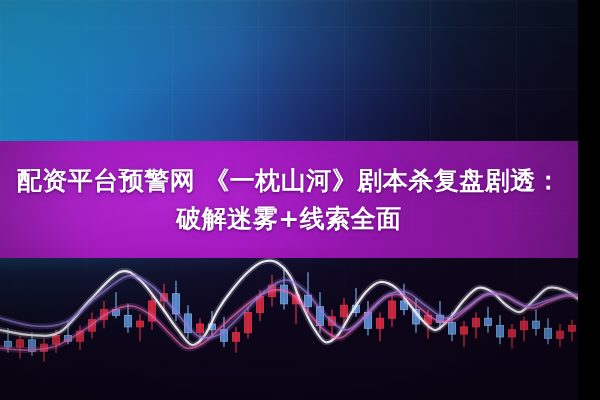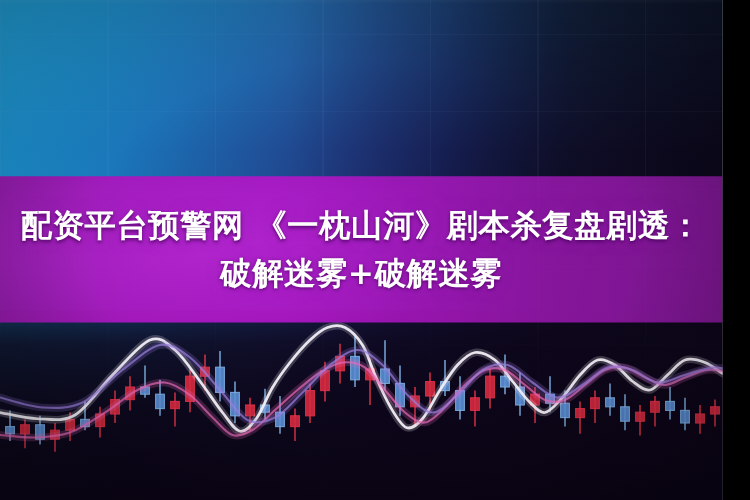--- a/index.html
+++ b/index.html
@@ -227,18 +227,18 @@
         <path d="M 0 348 C 4.666666666666667 348.3333333333333, 18.666666666666664 350.3333333333333, 28 350 C 37.333333333333336 349.6666666666667, 46.666666666666664 349.3333333333333, 56 346 C 65.33333333333333 342.6666666666667, 75 335.6666666666667, 84 330 C 93 324.3333333333333, 102 316, 110 312 C 118 308, 125 305.3333333333333, 132 306 C 139 306.6666666666667, 145.66666666666666 311.3333333333333, 152 316 C 158.33333333333334 320.6666666666667, 164.33333333333334 328.6666666666667, 170 334 C 175.66666666666666 339.3333333333333, 180.66666666666666 346.3333333333333, 186 348 C 191.33333333333334 349.6666666666667, 196.33333333333334 347.3333333333333, 202 344 C 207.66666666666666 340.6666666666667, 214 333.3333333333333, 220 328 C 226 322.6666666666667, 232 317, 238 312 C 244 307, 250 301.6666666666667, 256 298 C 262 294.3333333333333, 268 290.6666666666667, 274 290 C 280 289.3333333333333, 286.3333333333333 290.3333333333333, 292 294 C 297.6666666666667 297.6666666666667, 302.6666666666667 306, 308 312 C 313.3333333333333 318, 318.6666666666667 325.6666666666667, 324 330 C 329.3333333333333 334.3333333333333, 334.6666666666667 338.6666666666667, 340 338 C 345.3333333333333 337.3333333333333, 350.6666666666667 331, 356 326 C 361.3333333333333 321, 366.6666666666667 313, 372 308 C 377.3333333333333 303, 382.6666666666667 298, 388 296 C 393.3333333333333 294, 398.6666666666667 294, 404 296 C 409.3333333333333 298, 414.6666666666667 304, 420 308 C 425.3333333333333 312, 430.6666666666667 318, 436 320 C 441.3333333333333 322, 446.6666666666667 322, 452 320 C 457.3333333333333 318, 462.6666666666667 312, 468 308 C 473.3333333333333 304, 478.6666666666667 298.3333333333333, 484 296 C 489.3333333333333 293.6666666666667, 494.6666666666667 293, 500 294 C 505.3333333333333 295, 510.6666666666667 299.6666666666667, 516 302 C 521.3333333333334 304.3333333333333, 526.6666666666666 308, 532 308 C 537.3333333333334 308, 542.3333333333334 304, 548 302 C 553.6666666666666 300, 560 296.6666666666667, 566 296 C 572 295.3333333333333, 578.3333333333334 296.6666666666667, 584 298 C 589.6666666666666 299.3333333333333, 597.3333333333334 303, 600 304" fill="none" stroke="#e86ab8" stroke-width="6" opacity="0.22" stroke-linecap="round"></path>
         <path d="M 0 348 C 4.666666666666667 348.3333333333333, 18.666666666666664 350.3333333333333, 28 350 C 37.333333333333336 349.6666666666667, 46.666666666666664 349.3333333333333, 56 346 C 65.33333333333333 342.6666666666667, 75 335.6666666666667, 84 330 C 93 324.3333333333333, 102 316, 110 312 C 118 308, 125 305.3333333333333, 132 306 C 139 306.6666666666667, 145.66666666666666 311.3333333333333, 152 316 C 158.33333333333334 320.6666666666667, 164.33333333333334 328.6666666666667, 170 334 C 175.66666666666666 339.3333333333333, 180.66666666666666 346.3333333333333, 186 348 C 191.33333333333334 349.6666666666667, 196.33333333333334 347.3333333333333, 202 344 C 207.66666666666666 340.6666666666667, 214 333.3333333333333, 220 328 C 226 322.6666666666667, 232 317, 238 312 C 244 307, 250 301.6666666666667, 256 298 C 262 294.3333333333333, 268 290.6666666666667, 274 290 C 280 289.3333333333333, 286.3333333333333 290.3333333333333, 292 294 C 297.6666666666667 297.6666666666667, 302.6666666666667 306, 308 312 C 313.3333333333333 318, 318.6666666666667 325.6666666666667, 324 330 C 329.3333333333333 334.3333333333333, 334.6666666666667 338.6666666666667, 340 338 C 345.3333333333333 337.3333333333333, 350.6666666666667 331, 356 326 C 361.3333333333333 321, 366.6666666666667 313, 372 308 C 377.3333333333333 303, 382.6666666666667 298, 388 296 C 393.3333333333333 294, 398.6666666666667 294, 404 296 C 409.3333333333333 298, 414.6666666666667 304, 420 308 C 425.3333333333333 312, 430.6666666666667 318, 436 320 C 441.3333333333333 322, 446.6666666666667 322, 452 320 C 457.3333333333333 318, 462.6666666666667 312, 468 308 C 473.3333333333333 304, 478.6666666666667 298.3333333333333, 484 296 C 489.3333333333333 293.6666666666667, 494.6666666666667 293, 500 294 C 505.3333333333333 295, 510.6666666666667 299.6666666666667, 516 302 C 521.3333333333334 304.3333333333333, 526.6666666666666 308, 532 308 C 537.3333333333334 308, 542.3333333333334 304, 548 302 C 553.6666666666666 300, 560 296.6666666666667, 566 296 C 572 295.3333333333333, 578.3333333333334 296.6666666666667, 584 298 C 589.6666666666666 299.3333333333333, 597.3333333333334 303, 600 304" fill="none" stroke="#e86ab8" stroke-width="1.7" opacity="0.7" stroke-linecap="round"></path>
         <path d="M 0 318 C 5.666666666666667 319.3333333333333, 23 325.3333333333333, 34 326 C 45 326.6666666666667, 55.333333333333336 327, 66 322 C 76.66666666666667 317, 87.66666666666667 303.6666666666667, 98 296 C 108.33333333333333 288.3333333333333, 119 277.6666666666667, 128 276 C 137 274.3333333333333, 144 280, 152 286 C 160 292, 168.33333333333334 303.6666666666667, 176 312 C 183.66666666666666 320.3333333333333, 190.66666666666666 332.3333333333333, 198 336 C 205.33333333333334 339.6666666666667, 212.66666666666666 337.6666666666667, 220 334 C 227.33333333333334 330.3333333333333, 234.66666666666666 321, 242 314 C 249.33333333333334 307, 256.6666666666667 297.6666666666667, 264 292 C 271.3333333333333 286.3333333333333, 279 280, 286 280 C 293 280, 299.3333333333333 286, 306 292 C 312.6666666666667 298, 319.3333333333333 309.6666666666667, 326 316 C 332.6666666666667 322.3333333333333, 339.3333333333333 330, 346 330 C 352.6666666666667 330, 359.3333333333333 321.6666666666667, 366 316 C 372.6666666666667 310.3333333333333, 379.3333333333333 300, 386 296 C 392.6666666666667 292, 399.3333333333333 290.3333333333333, 406 292 C 412.6666666666667 293.6666666666667, 419.3333333333333 301.6666666666667, 426 306 C 432.6666666666667 310.3333333333333, 439.3333333333333 317.6666666666667, 446 318 C 452.6666666666667 318.3333333333333, 459.3333333333333 312, 466 308 C 472.6666666666667 304, 479.3333333333333 296, 486 294 C 492.6666666666667 292, 499.3333333333333 294, 506 296 C 512.6666666666666 298, 519 305.3333333333333, 526 306 C 533 306.6666666666667, 540.3333333333334 302, 548 300 C 555.6666666666666 298, 563.3333333333334 294, 572 294 C 580.6666666666666 294, 595.3333333333334 299, 600 300" fill="none" stroke="#9b7fe0" stroke-width="6" opacity="0.22" stroke-linecap="round"></path>
         <path d="M 0 318 C 5.666666666666667 319.3333333333333, 23 325.3333333333333, 34 326 C 45 326.6666666666667, 55.333333333333336 327, 66 322 C 76.66666666666667 317, 87.66666666666667 303.6666666666667, 98 296 C 108.33333333333333 288.3333333333333, 119 277.6666666666667, 128 276 C 137 274.3333333333333, 144 280, 152 286 C 160 292, 168.33333333333334 303.6666666666667, 176 312 C 183.66666666666666 320.3333333333333, 190.66666666666666 332.3333333333333, 198 336 C 205.33333333333334 339.6666666666667, 212.66666666666666 337.6666666666667, 220 334 C 227.33333333333334 330.3333333333333, 234.66666666666666 321, 242 314 C 249.33333333333334 307, 256.6666666666667 297.6666666666667, 264 292 C 271.3333333333333 286.3333333333333, 279 280, 286 280 C 293 280, 299.3333333333333 286, 306 292 C 312.6666666666667 298, 319.3333333333333 309.6666666666667, 326 316 C 332.6666666666667 322.3333333333333, 339.3333333333333 330, 346 330 C 352.6666666666667 330, 359.3333333333333 321.6666666666667, 366 316 C 372.6666666666667 310.3333333333333, 379.3333333333333 300, 386 296 C 392.6666666666667 292, 399.3333333333333 290.3333333333333, 406 292 C 412.6666666666667 293.6666666666667, 419.3333333333333 301.6666666666667, 426 306 C 432.6666666666667 310.3333333333333, 439.3333333333333 317.6666666666667, 446 318 C 452.6666666666667 318.3333333333333, 459.3333333333333 312, 466 308 C 472.6666666666667 304, 479.3333333333333 296, 486 294 C 492.6666666666667 292, 499.3333333333333 294, 506 296 C 512.6666666666666 298, 519 305.3333333333333, 526 306 C 533 306.6666666666667, 540.3333333333334 302, 548 300 C 555.6666666666666 298, 563.3333333333334 294, 572 294 C 580.6666666666666 294, 595.3333333333334 299, 600 300" fill="none" stroke="#9b7fe0" stroke-width="1.7" opacity="0.7" stroke-linecap="round"></path>
       </g>
   </svg>
 
   <div id="title-band">
     <div class="glow"></div>
     <div class="title-line">配资平台预警网 《一枕山河》剧本杀复盘剧透：</div>
-    <div class="title-line">破解迷雾+破解迷雾</div>
+    <div class="title-line">破解迷雾+线索全面</div>
   </div>
 
   <div class="layer" id="sheen"></div>
   <div class="layer" id="vignette"></div>
 </div>
 
 </body></html>

